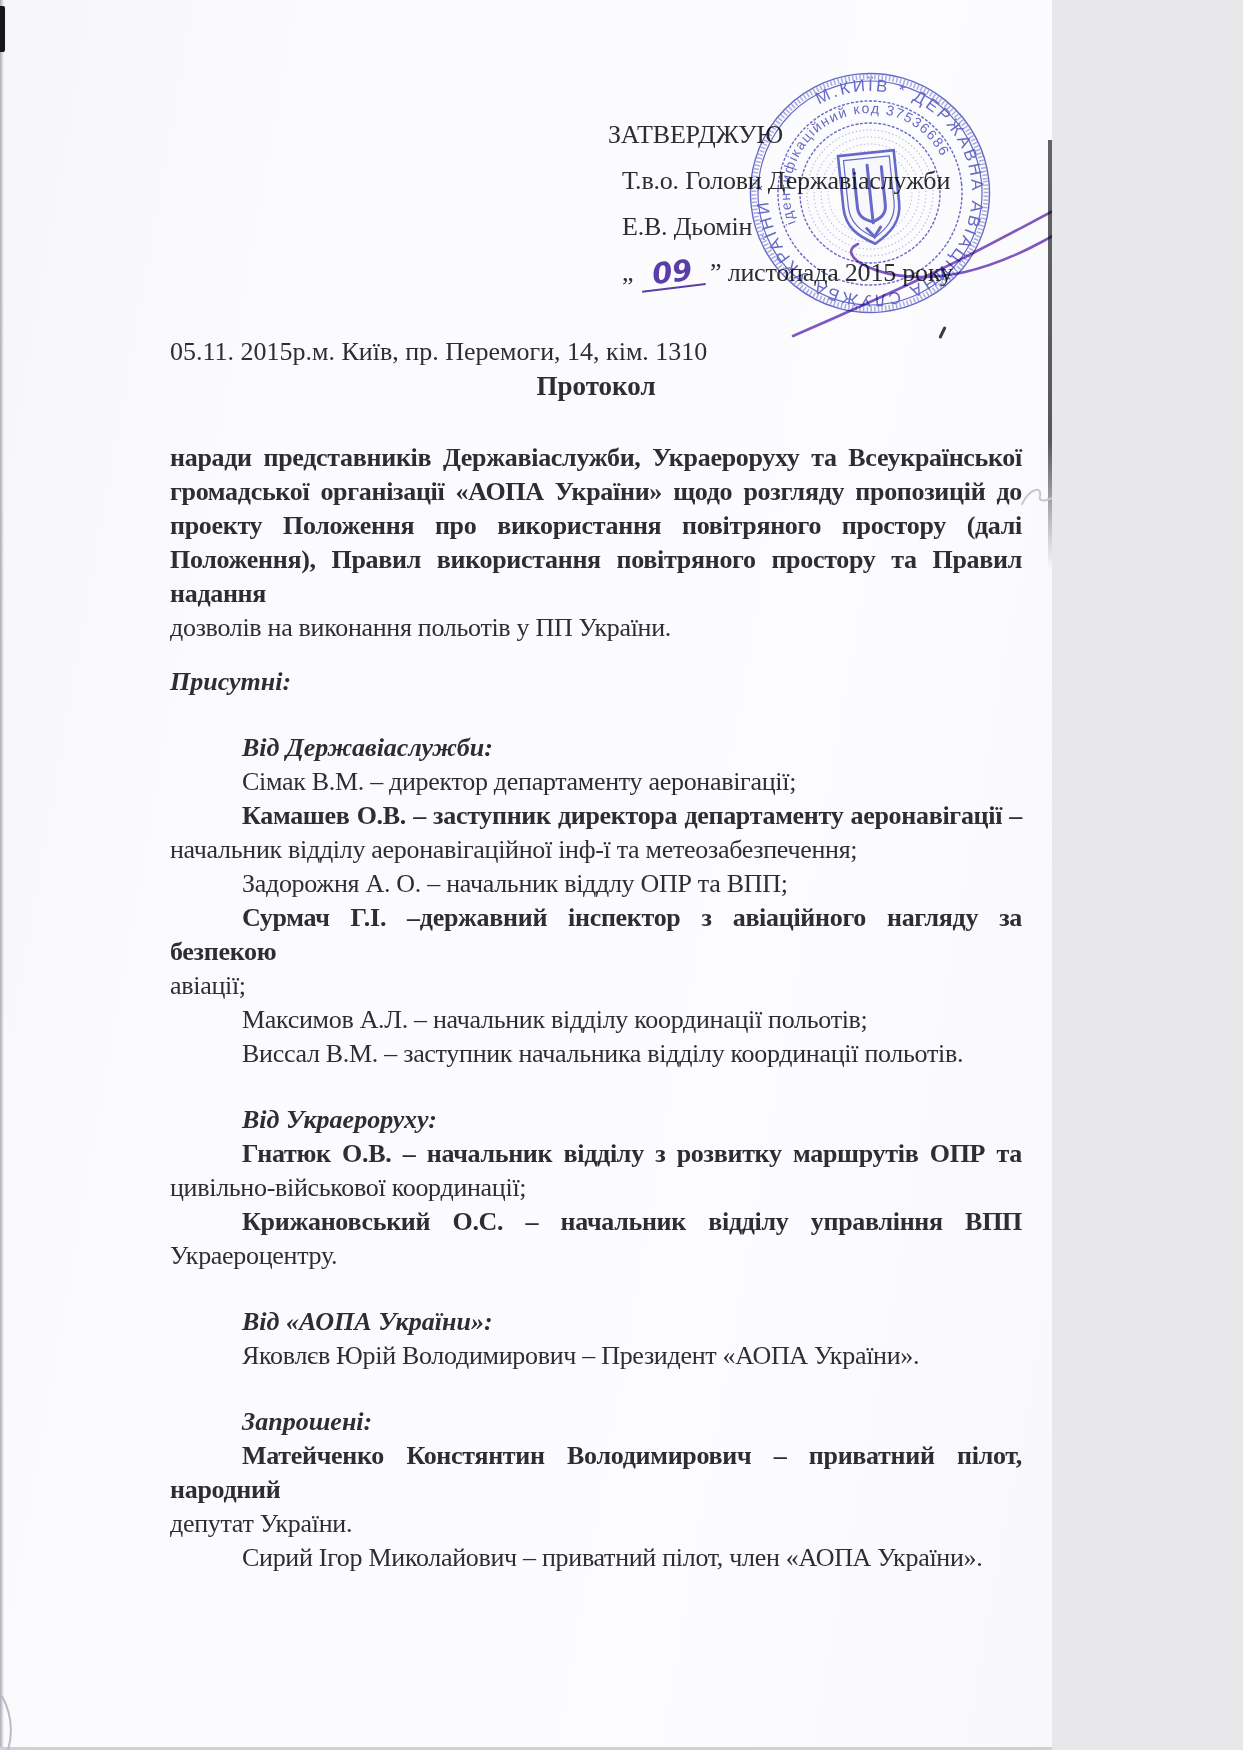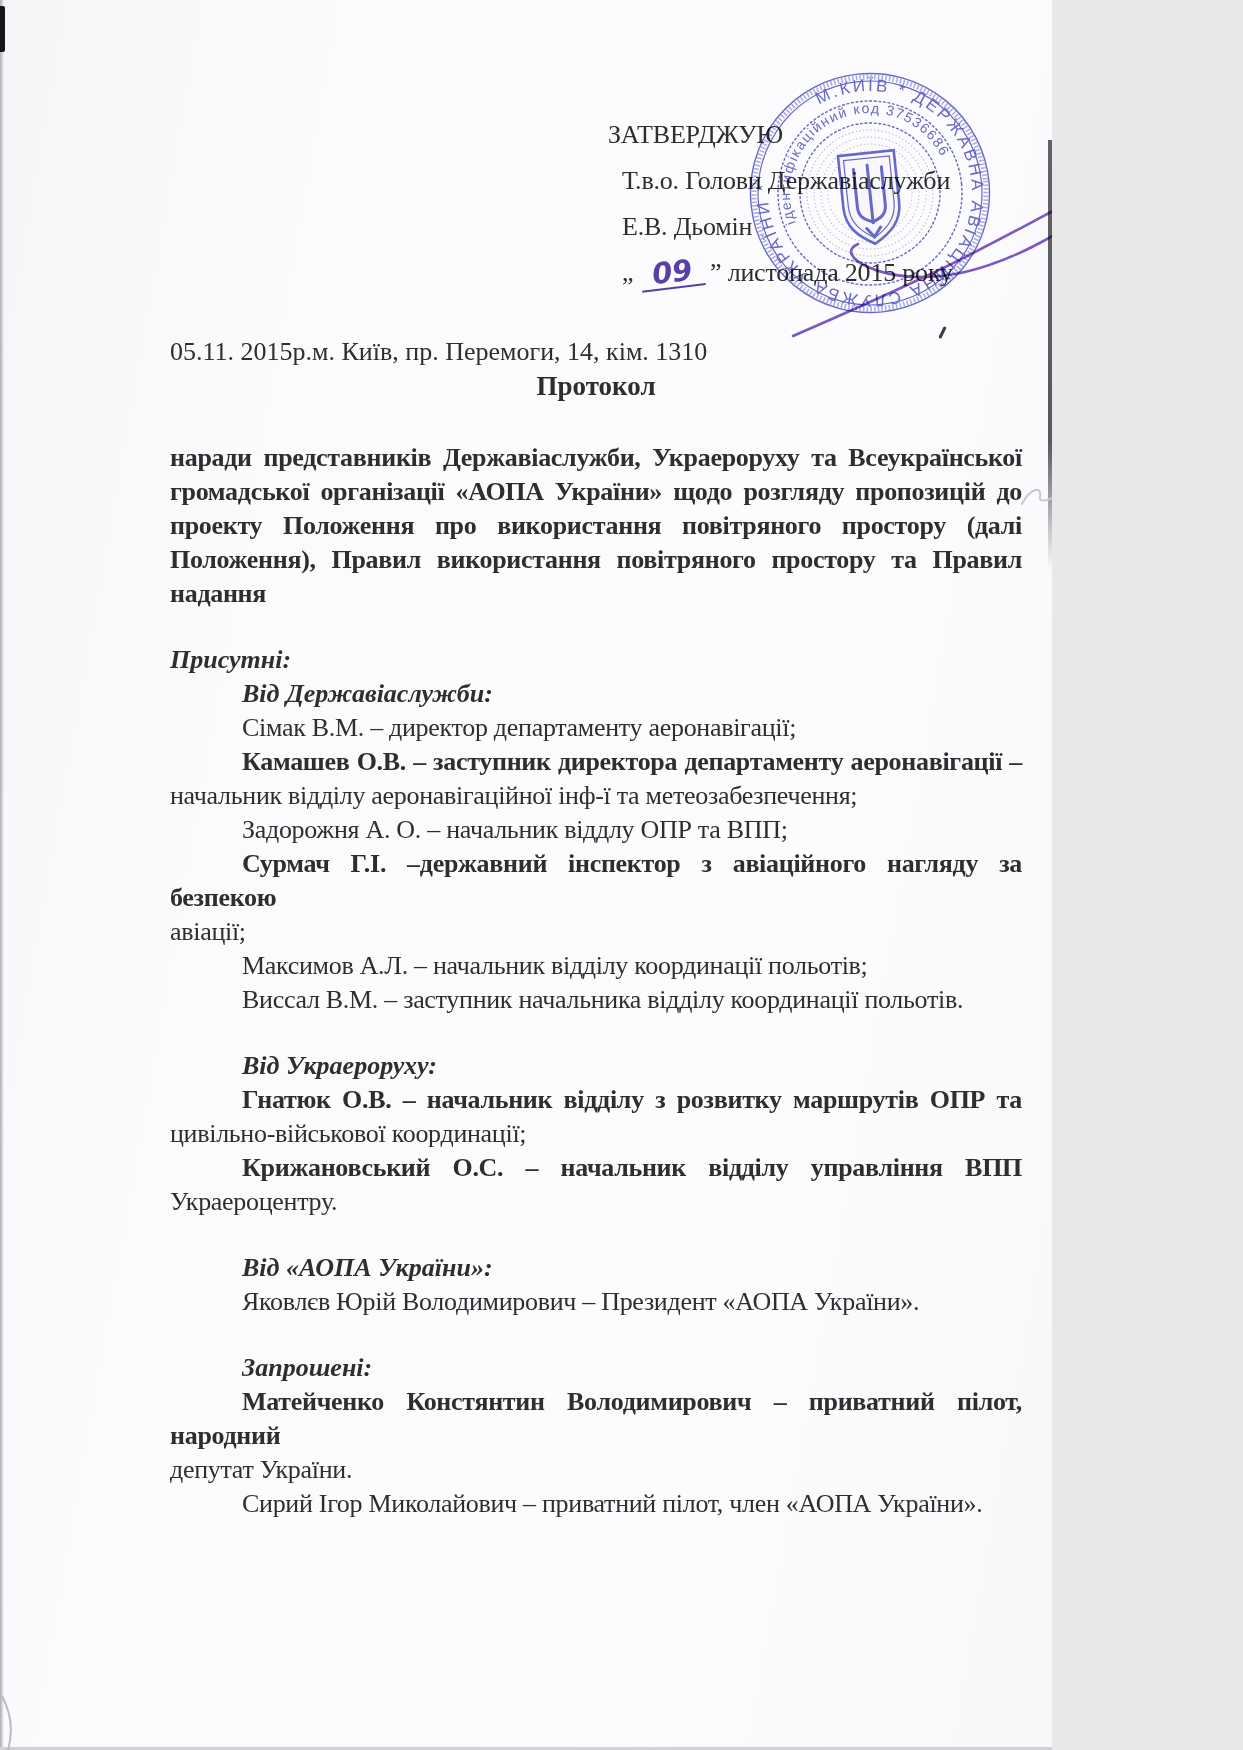--- a/index.html
+++ b/index.html
@@ -36,23 +36,23 @@
   .signature{position:absolute;left:770px;top:170px;mix-blend-mode:multiply;}
 
   
   .flow{position:absolute;left:170px;top:0;width:852px;}
   .meta-row{margin-top:335px;display:flex;justify-content:flex-start;font-size:26px;line-height:34px;}
   .doc-title{text-align:center;font-weight:bold;font-size:27px;line-height:34px;}
   .intro{margin-top:38px;}
   .line{font-size:26px;line-height:34px;letter-spacing:-.3px;}
   .ind{text-indent:72px;}
   .just{text-align:justify;text-align-last:justify;word-spacing:-1px;font-weight:bold;}
-  .attendees-heading{margin-top:32px;font-weight:bold;font-style:italic;font-size:26px;line-height:34px;}
+  .attendees-heading{margin-top:20px;font-weight:bold;font-style:italic;font-size:26px;line-height:34px;}
   .group-heading{font-weight:bold;font-style:italic;font-size:26px;line-height:34px;text-indent:72px;}
-  .gap32{font-family:Liberation Serif, serif;} .gap34{margin-top:32px;}
+  .gap32{margin-top:32px;font-family:Liberation Serif, serif;} .gap34{margin-top:32px;}
 </style>
 </head>
 <body>
 
 <div class="page">
 
   <div class="edge-left"></div>
   <div class="corner-tl"></div>
   <div class="edge-right"></div>
   <div class="edge-bottom"></div>
@@ -135,20 +135,21 @@
       <span>м. Київ, пр. Перемоги, 14, кім. 1310</span>
     </div>
 
     <div class="doc-title">Протокол</div>
 
     <div class="intro">
       <div class="line just">наради представників Державіаслужби, Украероруху та Всеукраїнської</div>
       <div class="line just">громадської організації «АОПА України» щодо розгляду пропозицій до</div>
       <div class="line just">проекту Положення про використання повітряного простору (далі</div>
       <div class="line just">Положення), Правил використання повітряного простору та Правил надання</div>
+      <div class="line">дозволів на виконання польотів у ПП України.</div>
     </div>
 
     <div class="attendees-heading">Присутні:</div>
 
     <div class="group-heading gap32">Від Державіаслужби:</div>
     <div class="line ind">Сімак В.М. – директор департаменту аеронавігації;</div>
     <div class="line ind just">Камашев О.В. – заступник директора департаменту аеронавігації –</div>
     <div class="line">начальник відділу аеронавігаційної інф-ї та метеозабезпечення;</div>
     <div class="line ind">Задорожня А. О. – начальник віддлу ОПР та ВПП;</div>
     <div class="line ind just">Сурмач Г.І. –державний інспектор з авіаційного нагляду за безпекою</div>

